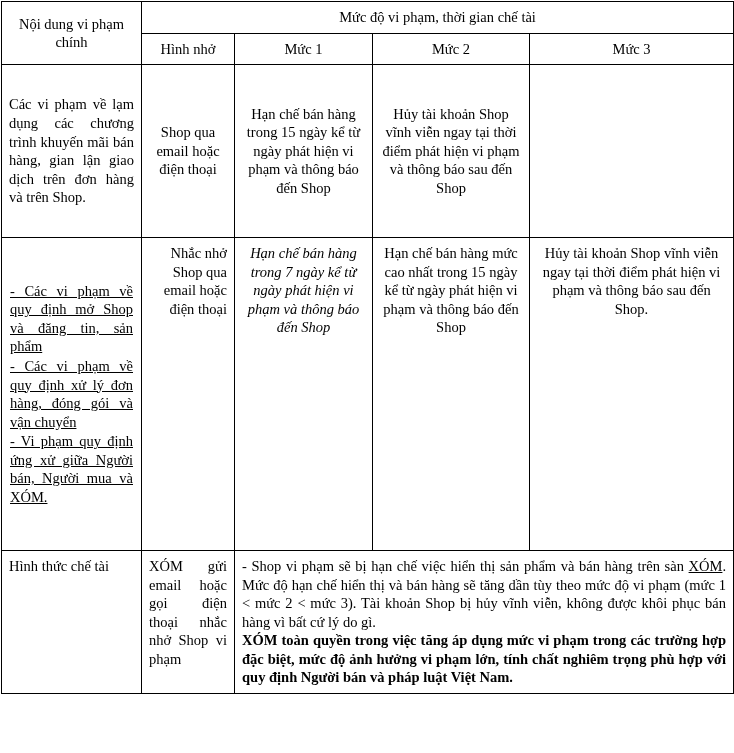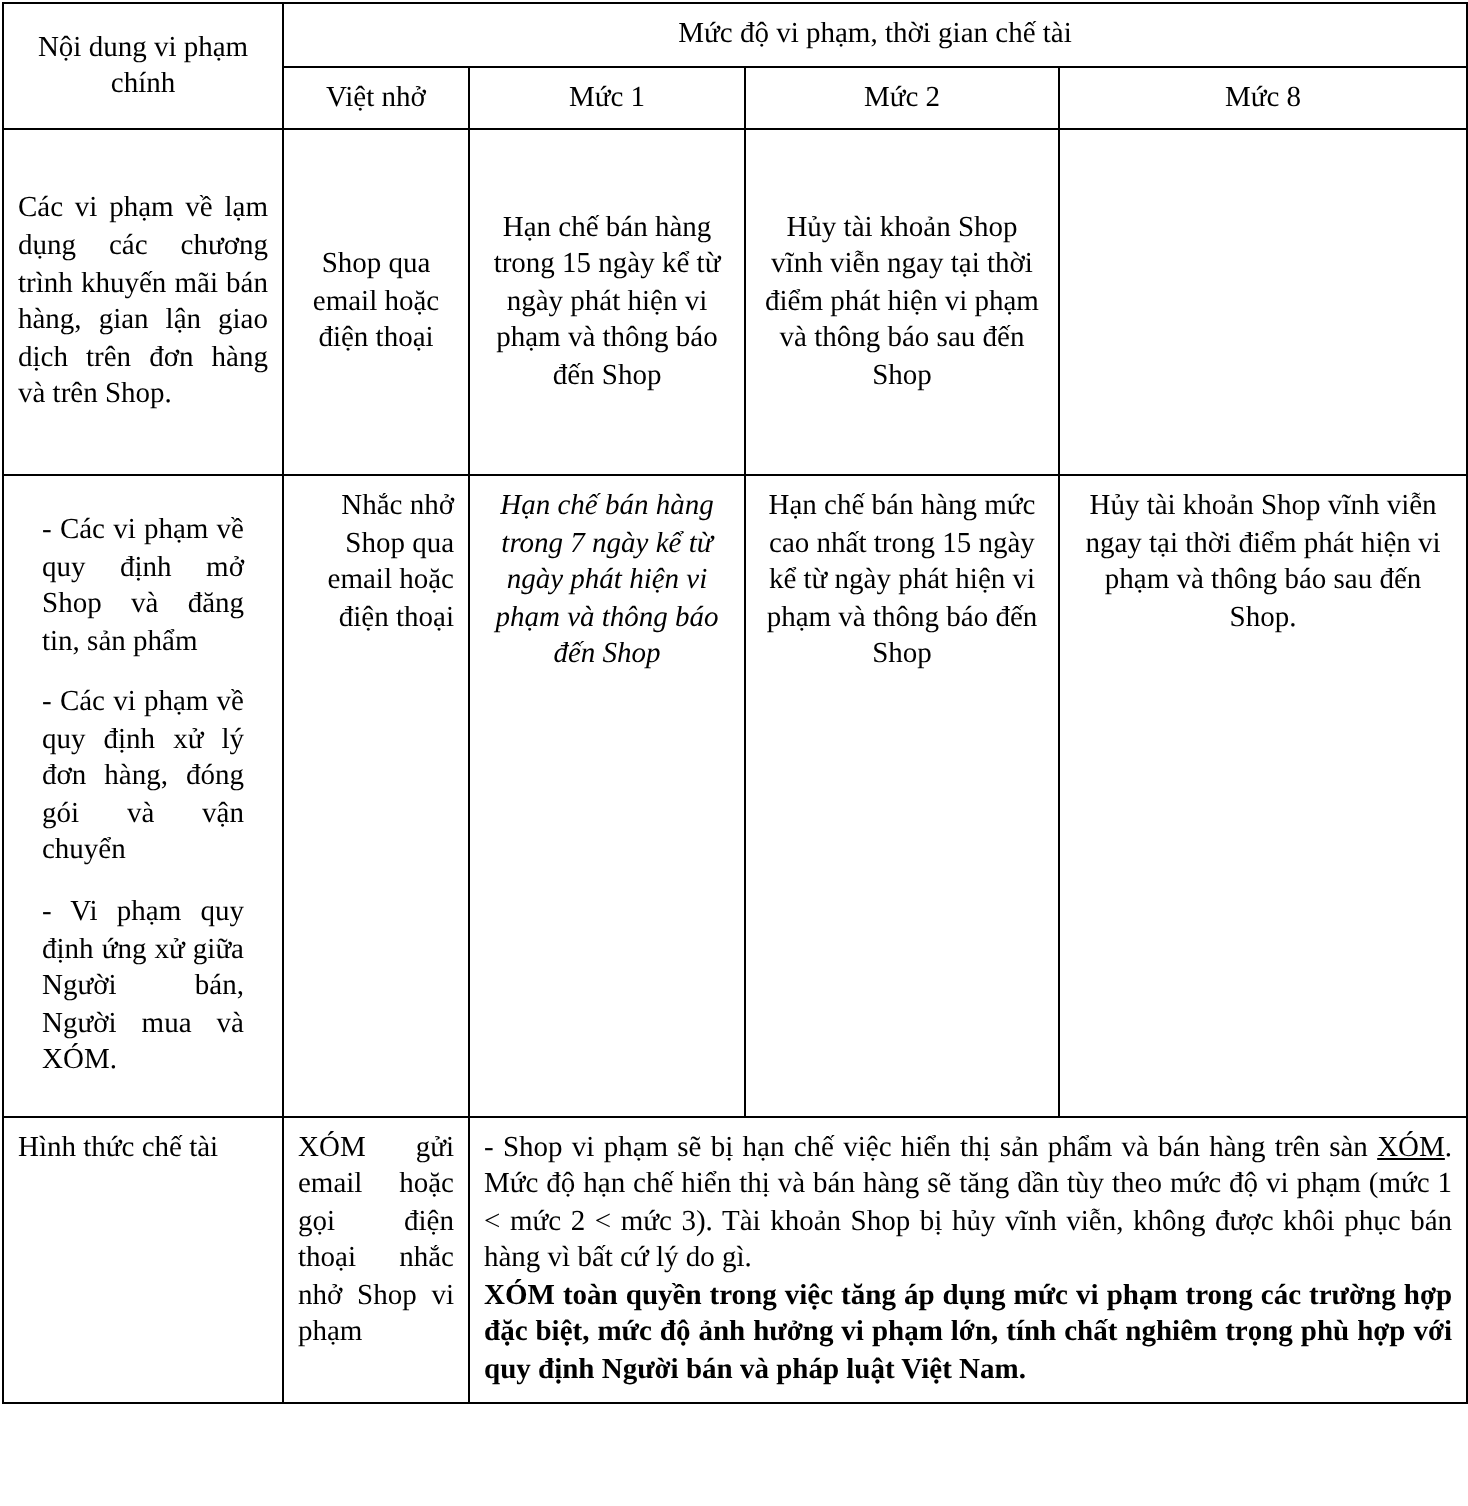--- a/index.html
+++ b/index.html
@@ -55,23 +55,24 @@
     text-align: justify;
     text-justify: inter-word;
   }
   .col-a { width: 140px; }
   .col-b { width: 93px; }
   .col-c { width: 138px; }
   .col-d { width: 157px; }
   .col-e { width: 204px; }
 
   .cell-topics p {
-    margin: 12px;
+    margin: 1px;
     text-align: justify;
     text-justify: inter-word;
+    text-decoration: underline;
   }
   .cell-topics p + p {
     margin-top: 0px;
   }
   .tall-cell {
     height: 300px;
   }
   .row1 td { height: 160px; }
   .bold { font-weight: bold; }
   .underline { text-decoration: underline; }
@@ -96,24 +97,24 @@
       <col class="col-c">
       <col class="col-d">
       <col class="col-e">
     </colgroup>
     <tbody>
       <tr>
         <td rowspan="2" class="hdr-main">Nội dung vi phạm chính</td>
         <td colspan="4" class="hdr-main">Mức độ vi phạm, thời gian chế tài</td>
       </tr>
       <tr>
-        <td class="hdr-sub">Việt nhở</td>
+        <td class="hdr-sub">Hình nhở</td>
         <td class="hdr-sub">Mức 1</td>
         <td class="hdr-sub">Mức 2</td>
-        <td class="hdr-sub">Mức 8</td>
+        <td class="hdr-sub">Mức 3</td>
       </tr>
 
       <tr class="row1">
         <td class="c-just">Các vi phạm về lạm dụng các chương trình khuyến mãi bán hàng, gian lận giao dịch trên đơn hàng và trên Shop.</td>
         <td class="c-center">Shop qua email hoặc điện thoại</td>
         <td class="c-center">Hạn chế bán hàng trong 15 ngày kể từ ngày phát hiện vi phạm và thông báo đến Shop</td>
         <td class="c-center">Hủy tài khoản Shop vĩnh viễn ngay tại thời điểm phát hiện vi phạm và thông báo sau đến Shop</td>
         <td class="c-center"></td>
       </tr>
 

